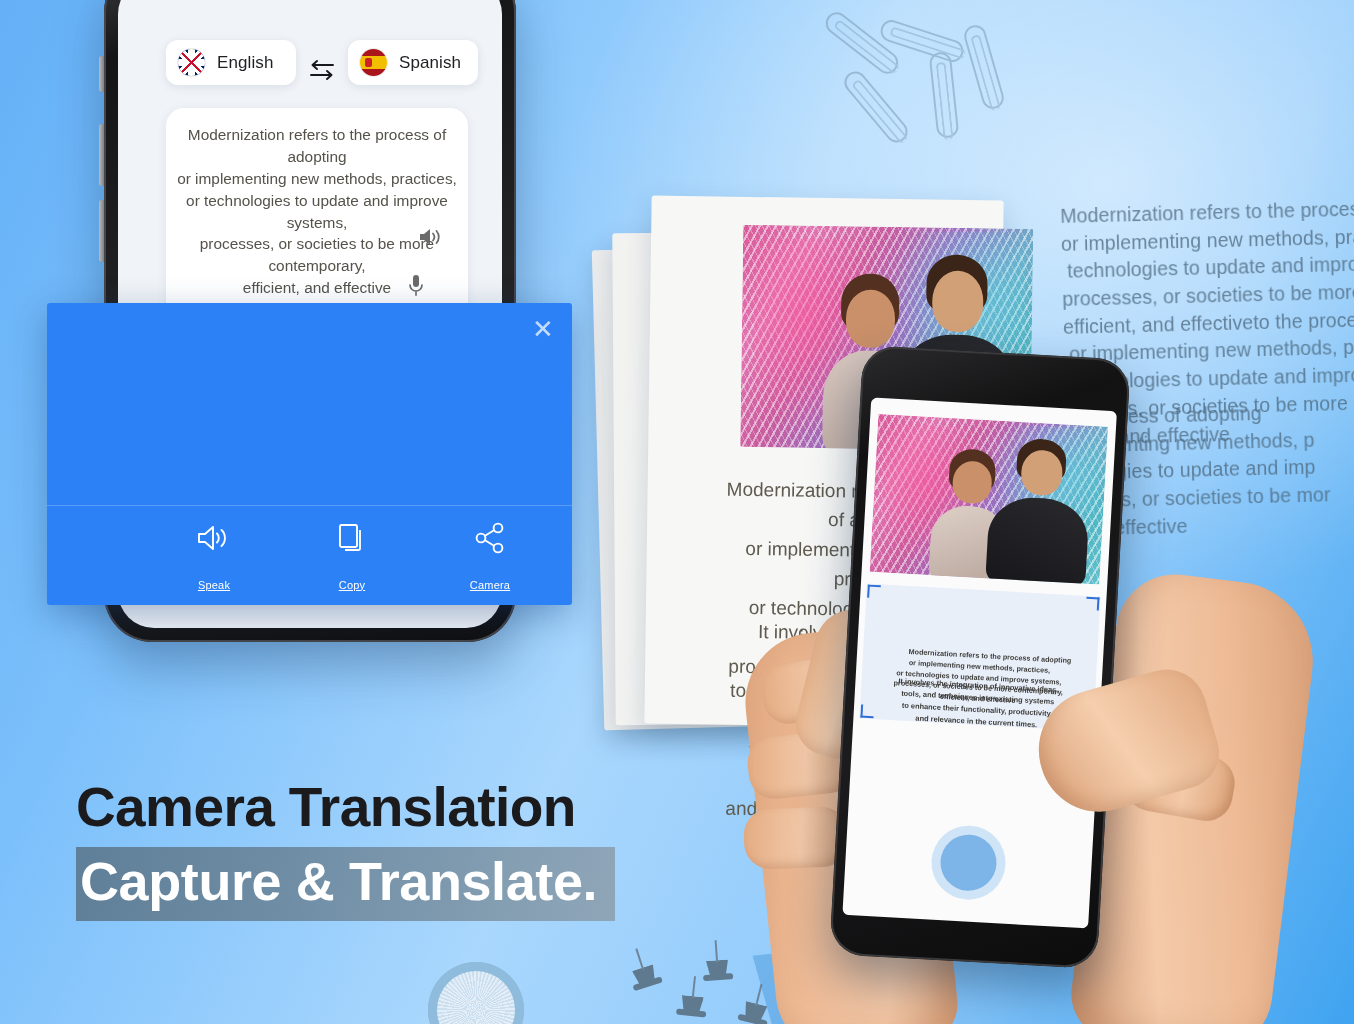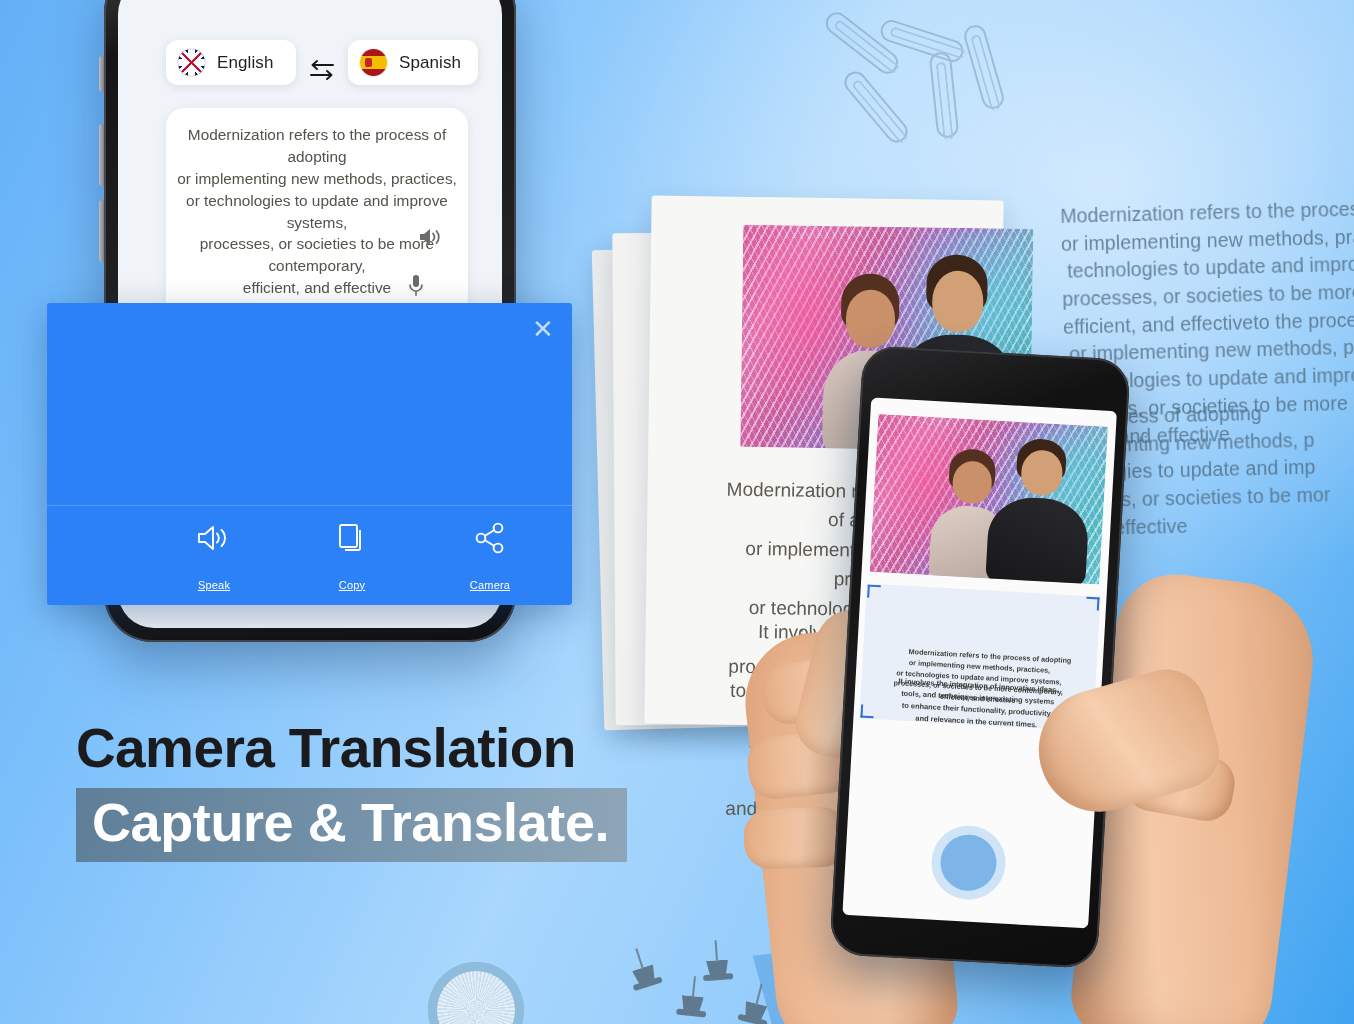--- a/index.html
+++ b/index.html
@@ -275,27 +275,27 @@
     border-top: 1px solid rgba(255,255,255,.22);
     display: flex; align-items: center; justify-content: flex-end;
     gap: 54px; padding: 0 40px 4px 0;
   }
   .act { width: 84px; text-align: center; color: #fff; cursor: pointer; }
   .act .ai { height: 42px; display: flex; align-items: center; justify-content: center; }
   .act .al { font-size: 11px; margin-top: 20px; letter-spacing: .2px; text-decoration: underline; }
 
   
   .headline {
-    position: absolute; left: 76px; top: 719px; width: 600px;
+    position: absolute; left: 76px; top: 778px; width: 600px;
   }
   .headline .l1 {
     font-size: 55px; font-weight: 700; color: #1b1b1d; letter-spacing: -.6px; line-height: 1.08;
   }
   .headline .l2wrap {
-    display: inline-block; margin-top: 10px; padding: 6px 18px 10px 16px;
+    display: inline-block; margin-top: 10px; padding: 6px 18px 10px 4px;
     background: linear-gradient(100deg, #5f7e97 0%, #6f8ea6 40%, #8fa6b8 100%);
   }
   .headline .l2 {
     font-size: 54px; font-weight: 700; color: #fff; letter-spacing: -.4px; line-height: 1.06;
   }
 </style>
 </head>
 <body>
 
 <div class="canvas">

